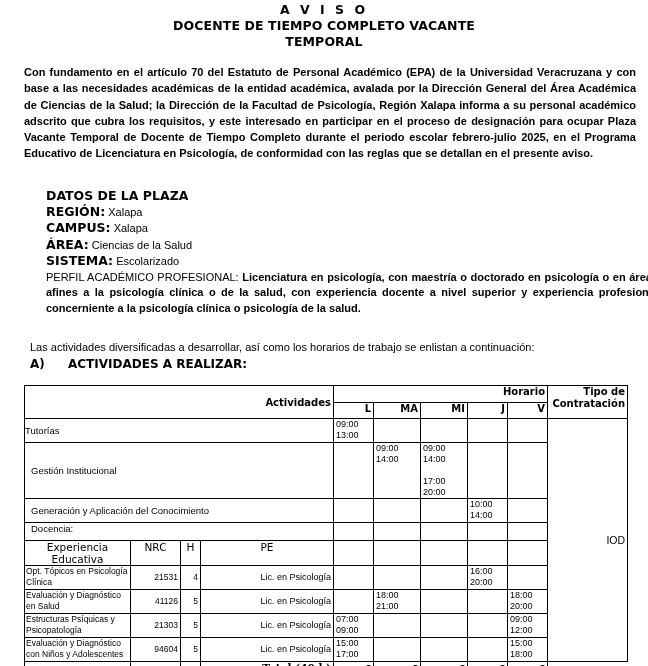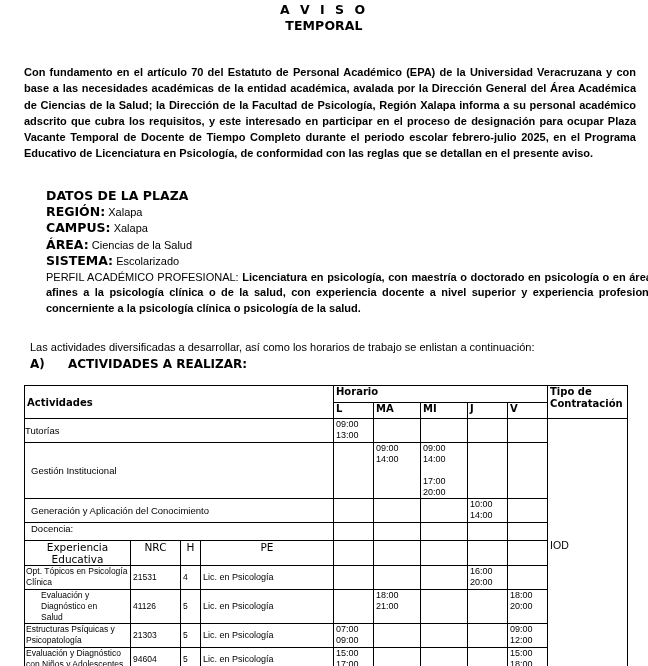--- a/index.html
+++ b/index.html
@@ -26,31 +26,32 @@
     .section-a { position: absolute; left: 30px; top: 357px; font-family: "DejaVu Sans", sans-serif; font-weight: bold; font-size: 12px; }
     .section-a .letter { display: inline-block; width: 38px; }
 
     table.act {
       position: absolute; left: 24px; top: 385px; width: 603px;
       border-collapse: collapse; font-family: "Liberation Sans", sans-serif; font-size: 9.5px;
       table-layout: fixed;
     }
     table.act td, table.act th { border: 1px solid #000; padding: 0 2px; vertical-align: top; }
     table.act th { font-family: "DejaVu Sans", sans-serif; font-weight: bold; font-size: 10px; }
-    .center { text-align: left; }
+    .center { text-align: right; }
     .mid { vertical-align: middle !important; }
     .time { font-size: 9px; line-height: 11px; }
     .ee-head { font-family: "DejaVu Sans", sans-serif; font-weight: normal; font-size: 10.5px; text-align: center; }
     .small { font-size: 8.5px; line-height: 11px; }
   </style>
 </head>
 <body>
 
 <div class="title-block">
   <div class="title-line title-aviso">A V I S O</div>
+  <div class="title-line">DOCENTE DE TIEMPO COMPLETO VACANTE</div>
   <div class="title-line">TEMPORAL</div>
 </div>
 
 <div class="intro"><span>Con fundamento en el artículo </span><b>70</b><span> del Estatuto de Personal Académico (EPA) de la Universidad Veracruzana y con base a las necesidades académicas de la entidad académica, avalada por la Dirección General del Área Académica de Ciencias de la Salud; la Dirección de la Facultad de Psicología, Región Xalapa informa a su personal académico adscrito que cubra los requisitos, y este interesado en participar en el proceso de designación para ocupar Plaza Vacante Temporal de Docente de Tiempo Completo durante el periodo escolar </span><b>febrero-julio 2025,</b><span> en el Programa Educativo de Licenciatura en Psicología</span><b>,</b><span> de conformidad con las reglas que se detallan en el presente aviso.</span></div>
 
 <div class="datos">
   <div class="heading">DATOS DE LA PLAZA</div>
   <div class="row"><b>REGIÓN:</b><span> Xalapa</span></div>
   <div class="row"><b>CAMPUS:</b><span> Xalapa</span></div>
   <div class="row"><b>ÁREA:</b><span> Ciencias de la Salud</span></div>
@@ -154,21 +155,21 @@
     <td class="time"></td>
     <td class="time"></td>
     <td class="time"></td>
     <td class="time">
           <div style="white-space:pre">16:00
 20:00</div>
         </td>
     <td class="time"></td>
   </tr>
   <tr style="height:24px">
-    <td class="small" style="padding:0 16px">Evaluación y Diagnóstico en Salud</td>
+    <td class="small" style="padding:0 1px">Evaluación y Diagnóstico en Salud</td>
     <td class="center mid small">41126</td>
     <td class="center mid small">5</td>
     <td class="center mid small" style="font-size:9px">Lic. en Psicología</td>
     <td class="time"></td>
     <td class="time">
           <div style="white-space:pre">18:00
 21:00</div>
         </td>
     <td class="time"></td>
     <td class="time"></td>

